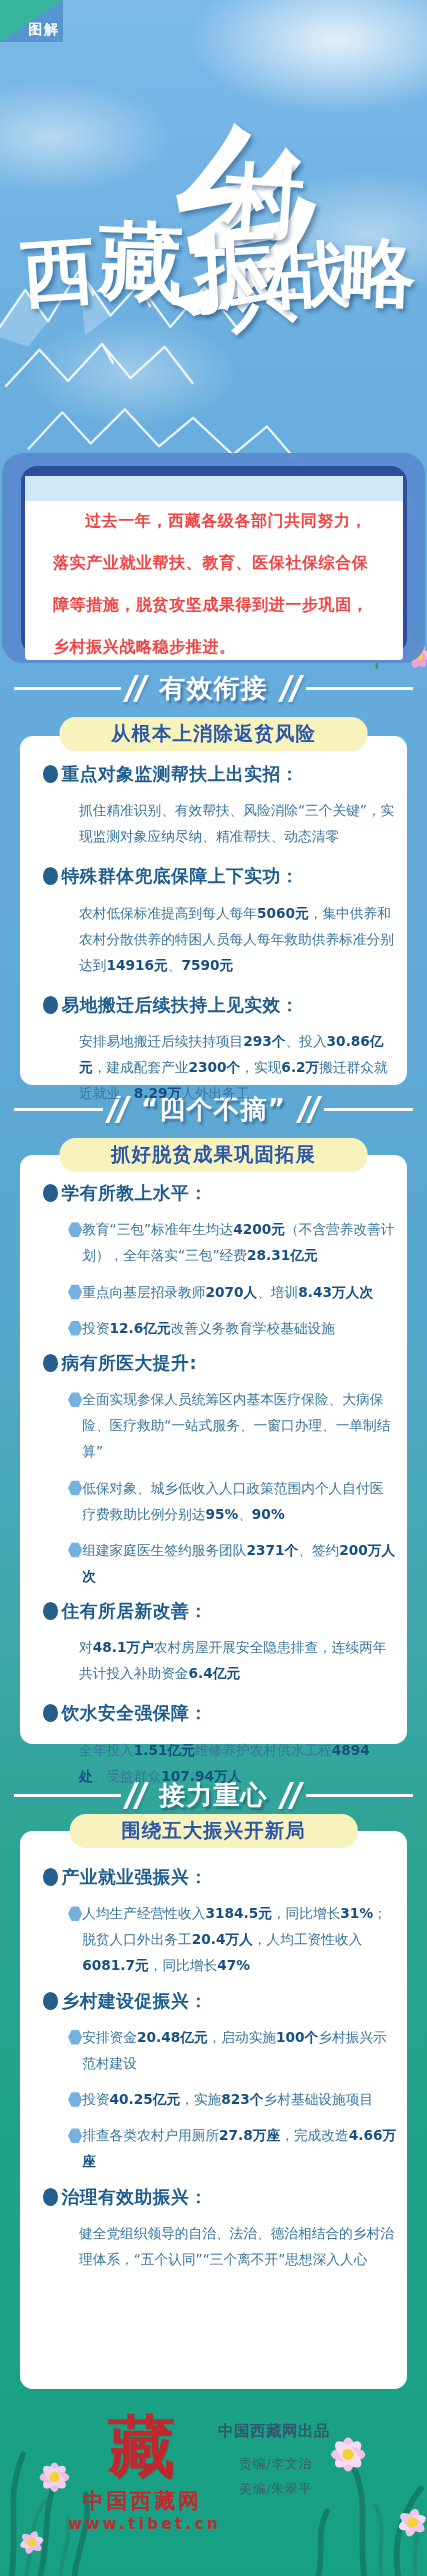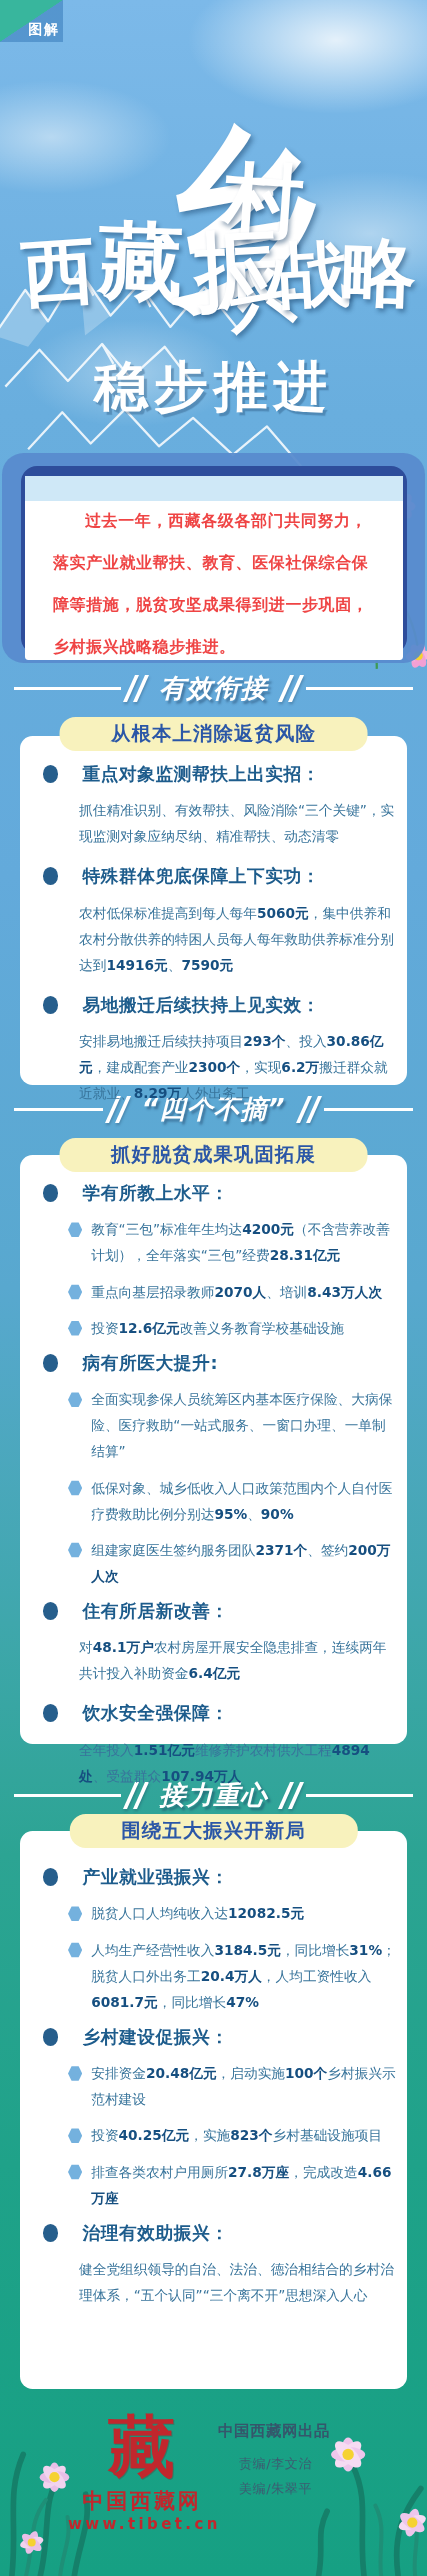--- a/index.html
+++ b/index.html
@@ -27,35 +27,35 @@
   .intro-strip{position:absolute;left:0;top:0;width:100%;height:25px;background:#cfe8f7;}
   .intro-text{position:absolute;left:28.5px;right:26px;top:8px;font-size:16px;line-height:42px;
     color:#ef4444;font-weight:700;text-indent:2em;letter-spacing:0.6px;}
 
   
   .sec-head{position:absolute;left:14.2px;right:14.2px;display:flex;align-items:center;}
   .sec-head .line{flex:1;height:2.8px;background:#fff;}
   .slash{width:4px;height:27px;background:#fff;transform:skewX(-24deg);margin:0 2.8px;box-shadow:1.7px 2.3px 2.3px rgba(30,60,90,.3);}
   .slash-grp{display:flex;margin:0 5.7px;}
   .sec-title{color:#fff;font-size:26px;font-weight:900;margin:0 8px;letter-spacing:1.1px;
-    text-shadow:2.3px 2.8px 2.3px rgba(25,55,90,.45);white-space:nowrap;font-style:italic;}
+    text-shadow:2.3px 2.8px 2.3px rgba(25,55,90,.45);white-space:nowrap;}
 
   .pill{position:absolute;left:50%;transform:translateX(-50%);height:34px;line-height:34px;
     background:#f8f2bd;border-radius:16px;padding:0 52px;white-space:nowrap;
     color:#2b57a7;font-size:19.4px;font-weight:800;letter-spacing:1.1px;z-index:5;}
 
   .card{position:absolute;left:20px;width:387px;background:#fff;border-radius:12.5px;z-index:3;}
   .card-content{padding:26px 10.2px 11.4px 23px;}
 
   .item{margin-bottom:8px;}
-  .item-head{display:flex;align-items:center;gap:24px;margin-bottom:11.4px;}
+  .item-head{display:flex;align-items:center;gap:3px;margin-bottom:11.4px;}
   .dot{flex:0 0 auto;width:15.4px;height:18px;border-radius:50%;background:#265e8c;}
   .item-head h3{margin:0;font-size:17.7px;font-weight:800;color:#1d5c8c;letter-spacing:0.6px;}
   .para{margin:0 0 15px 36px;font-size:13.7px;line-height:26px;color:#38749b;font-weight:500;}
-  .hex-row{display:flex;align-items:flex-start;gap:9px;margin:0 0 10.2px 25px;}
+  .hex-row{display:flex;align-items:flex-start;margin:0 0 10.2px 25px;}
   .hex{flex:0 0 auto;width:14.2px;height:15.4px;margin-top:5.7px;background:#74b1de;
     clip-path:polygon(25% 3%,75% 3%,100% 50%,75% 97%,25% 97%,0 50%);}
   .hex-row p{flex:1;margin:0;font-size:13.7px;line-height:26px;color:#38749b;font-weight:500;}
   .card b{color:#164f80;font-weight:800;}
 
   
   .footer-logo{position:absolute;left:100px;top:2413px;width:83px;text-align:center;}
   .logo-char{font-size:67px;line-height:68px;font-weight:900;color:#c1272d;text-shadow:1.1px 1.1px 0 rgba(120,10,10,.25);}
   .logo-name{position:absolute;left:68px;top:2487px;width:148px;text-align:center;color:#c1272d;
     font-size:21px;font-weight:800;letter-spacing:2.8px;}
@@ -94,21 +94,20 @@
   <div>
     <span class="cal" style="left:21.6px;top:235px;font-size:73px;transform:rotate(-4deg);">西</span>
     <span class="cal" style="left:98px;top:220px;font-size:85px;transform:rotate(2deg);">藏</span>
     <span class="cal" style="left:157px;top:134px;font-size:162px;transform:rotate(-8deg) scaleY(1.12);">乡</span>
     <span class="cal" style="left:223px;top:161px;font-size:80px;transform:rotate(4deg);">村</span>
     <span class="cal" style="left:195px;top:227px;font-size:87px;transform:rotate(-3deg);">振</span>
     <span class="cal" style="left:225px;top:257px;font-size:72px;transform:rotate(-10deg);">兴</span>
     <span class="cal" style="left:279px;top:239px;font-size:71px;transform:rotate(-3deg);">战</span>
     <span class="cal" style="left:342px;top:235px;font-size:74px;transform:rotate(2deg);">略</span>
   </div>
-  <div class="subtitle">稳步推进</div>
 
   <svg class="abs" style="right:0;top:471px;" width="114" height="199" viewBox="0 0 200 350">
     <g stroke="#3e9a55" stroke-width="4" fill="none">
       <path d="M150,70 C140,140 130,200 140,260"></path>
       <path d="M130,200 C160,230 180,270 185,320"></path>
       <path d="M140,260 C120,290 110,320 112,348"></path>
     </g>
     <g>
       <g transform="translate(152,62)">
         <ellipse rx="12" ry="28" fill="#f2a0d4" transform="rotate(0)"></ellipse>
@@ -262,24 +261,20 @@
       </div>
     <div class="line"></div>
   </div>
   <div class="pill" style="top:1814px;">围绕五大振兴开新局</div>
   <div class="card" style="top:1831px;height:558px;">
     <div class="card-content" style="padding-top:34px;">
       <div class="item">
         <div class="item-head">
             <span class="dot"></span>
           <h3>产业就业强振兴：</h3>
-          </div>
-        <div class="hex-row">
-            <span class="hex"></span>
-            <p>脱贫人口人均纯收入达<b>12082.5元</b></p>
           </div>
         <div class="hex-row">
             <span class="hex"></span>
             <p>人均生产经营性收入<b>3184.5元</b>，同比增长<b>31%</b>；脱贫人口外出务工<b>20.4万人</b>，人均工资性收入<b>6081.7元</b>，同比增长<b>47%</b></p>
           </div>
       </div>
       <div class="item">
         <div class="item-head">
             <span class="dot"></span>
           <h3>乡村建设促振兴：</h3>

